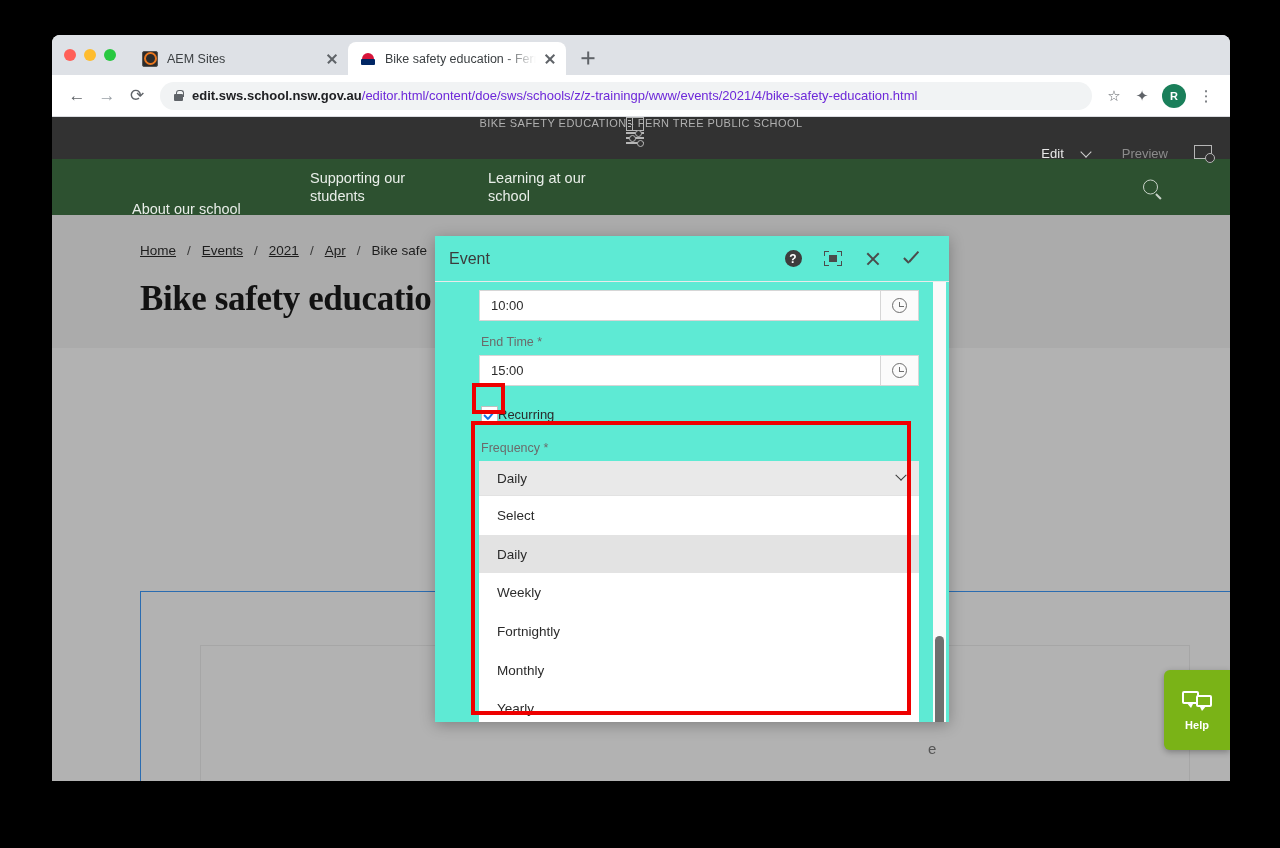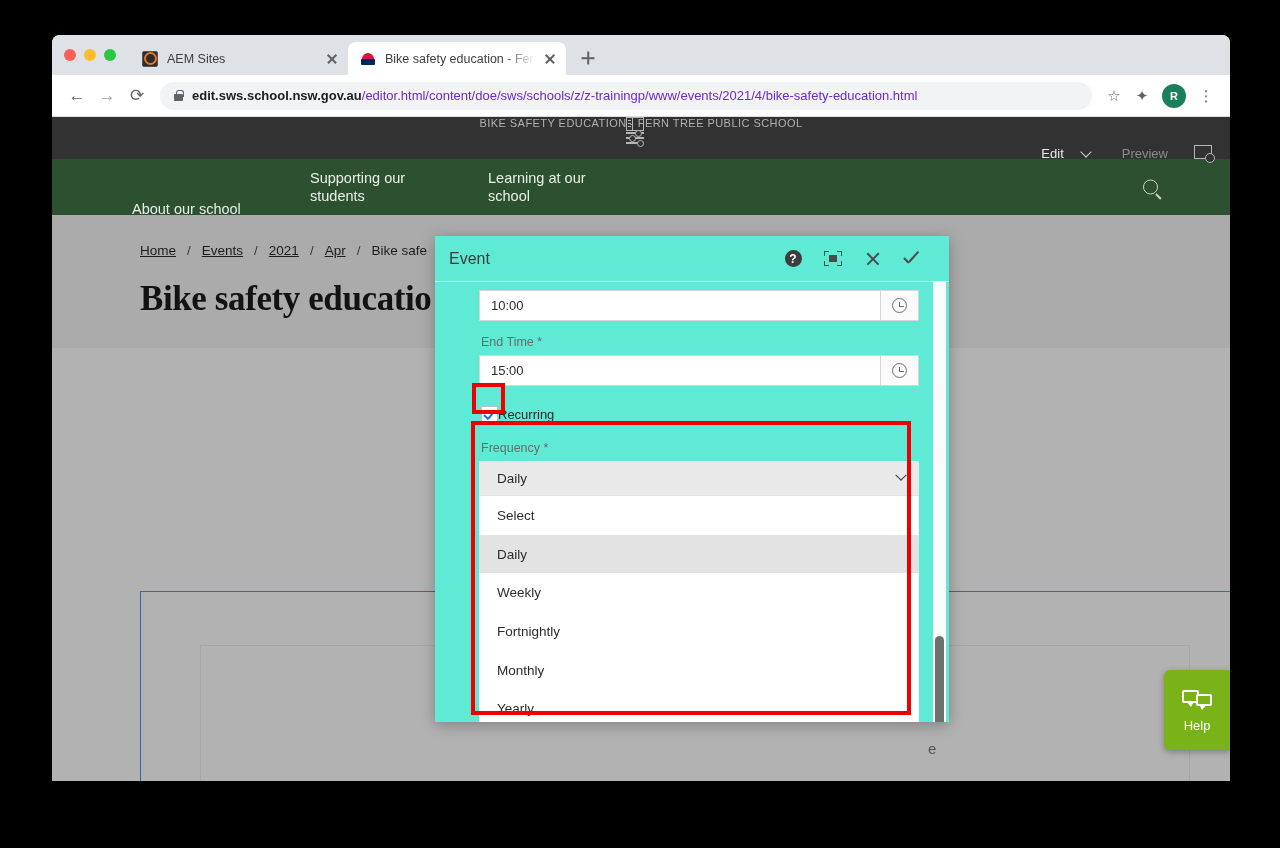--- a/index.html
+++ b/index.html
@@ -372,21 +372,21 @@
     border: 2px solid #fff; border-radius: 2px;
     background: #7ab317;
   }
   .help-ico .b2::after {
     content:""; position:absolute; right: 3px; bottom:-6px;
     width:0;height:0;
     border-left: 3px solid transparent;
     border-right: 5px solid transparent;
     border-top: 6px solid #fff;
   }
-  .help-label { color:#fff; font-size:13px; font-weight:normal; }
+  .help-label { color:#fff; font-size:11px; font-weight:bold; }
 
   
   .dialog {
     position: absolute;
     left: 383px; top: 201px;
     width: 514px; height: 486px;
     background: #5eead4;
     box-shadow: 0 3px 14px rgba(0,0,0,0.28);
     overflow: hidden;
   }

